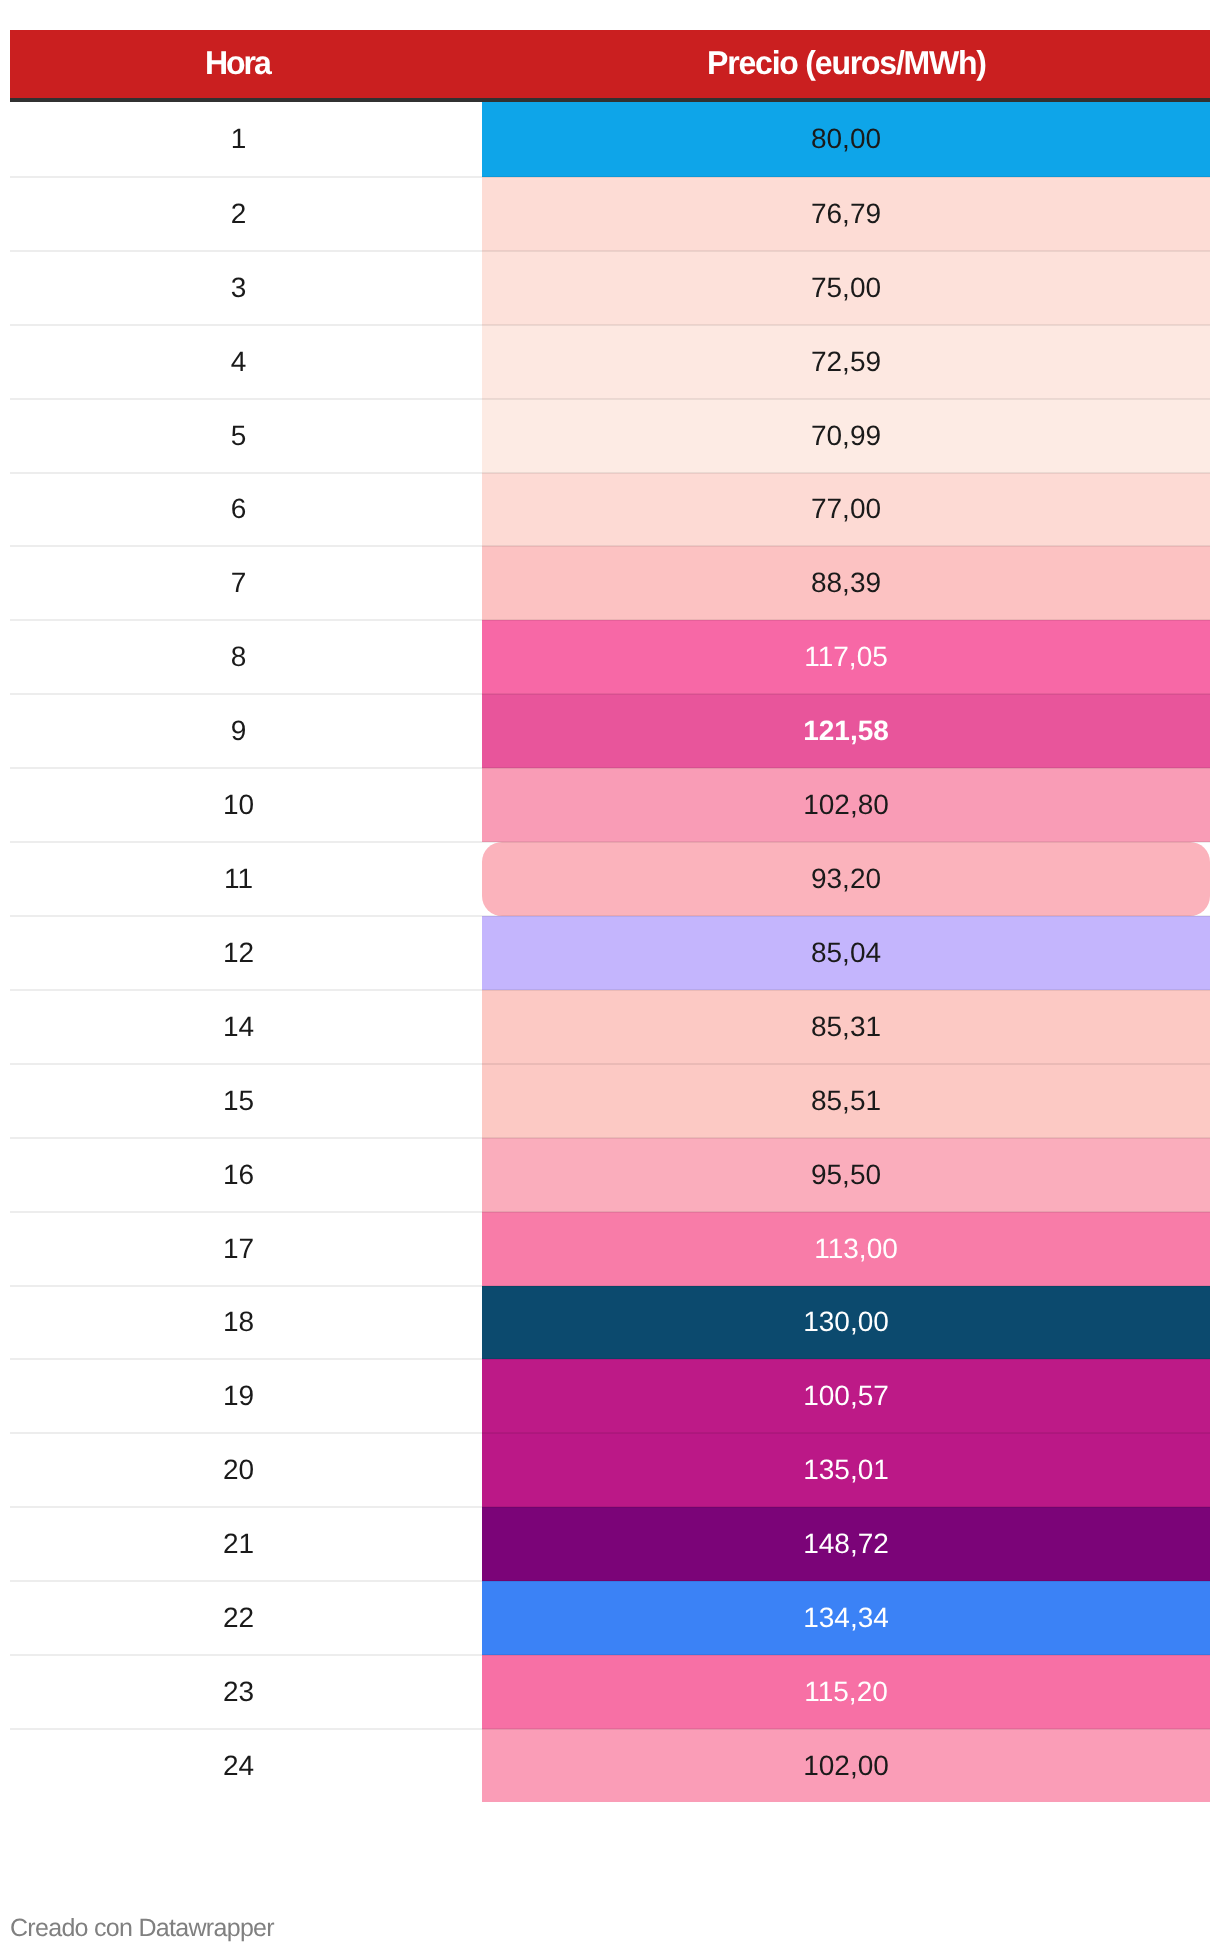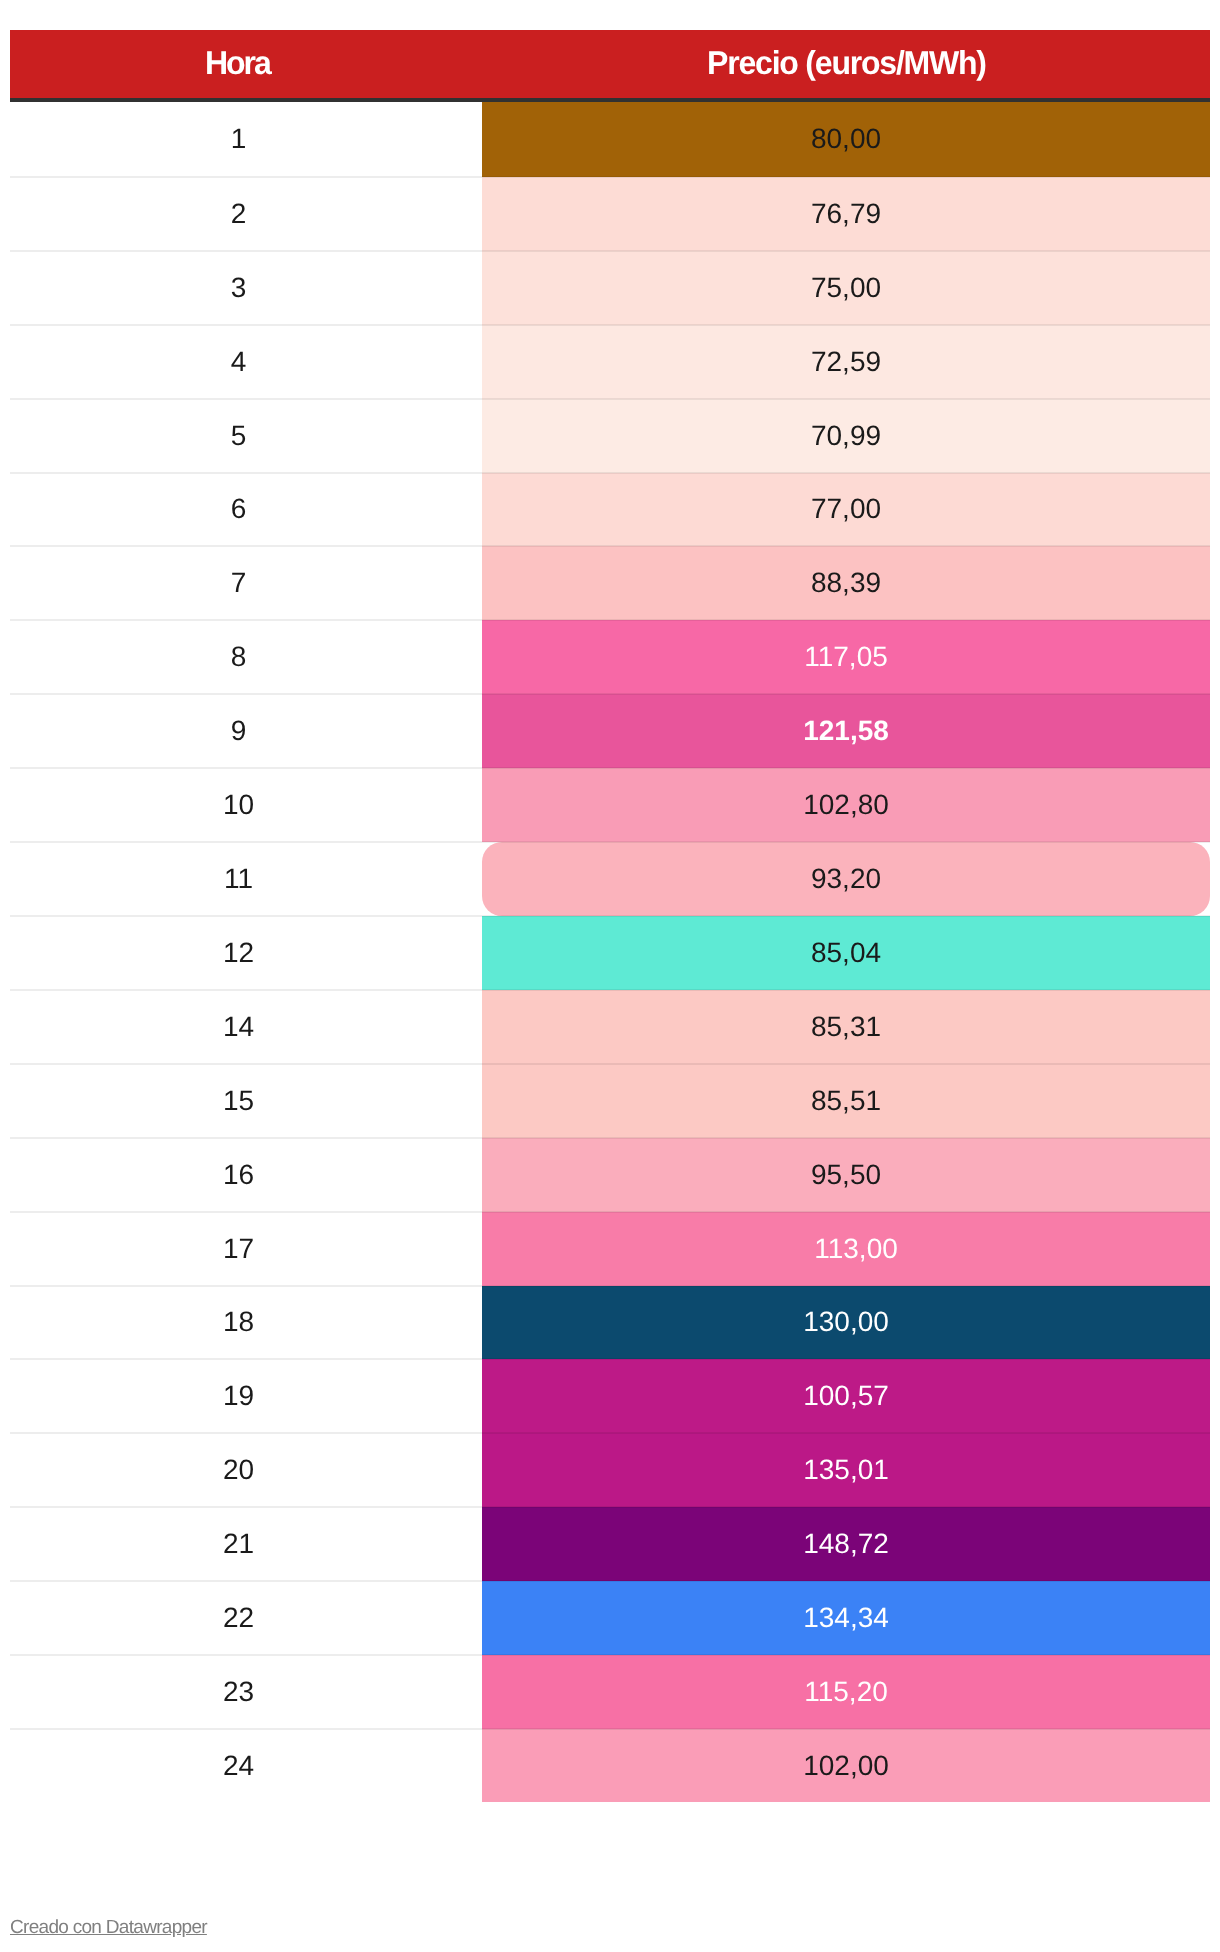--- a/index.html
+++ b/index.html
@@ -90,26 +90,25 @@
   }
   tbody td.cell-precio {
     background-clip: border-box;
   }
   tbody td.cell-precio.tone-light { color: #ffffff; }
 
   .dw-footer {
     position: absolute;
     left: 10px;
     top: 1914px;
-    font-size: 19px;
+    font-size: 25px;
     line-height: 28px;
     letter-spacing: -0.7px;
     color: #808080;
     white-space: nowrap;
-    text-decoration: underline;
   }
 </style>
 </head>
 <body>
 
 <div id="chart-root">
   <div class="dw-table-wrap">
     <table class="dw-table">
       <colgroup>
         <col class="col-hora">
@@ -117,21 +116,21 @@
       </colgroup>
       <thead>
         <tr>
           <th class="th-hora"><span class="thtxt">Hora</span></th>
           <th class="th-precio"><span class="thtxt">Precio (euros/MWh)</span></th>
         </tr>
       </thead>
       <tbody id="table-body">
           <tr>
             <td class="cell-hora">1</td>
-            <td class="cell-precio" style="background-color: #a16207; margin-left: 44px;">80,00</td>
+            <td class="cell-precio" style="background-color: #0ea5e9; margin-left: 44px;">80,00</td>
           </tr>
           <tr>
             <td class="cell-hora">2</td>
             <td class="cell-precio" style="background-color: rgb(253, 220, 213);">76,79</td>
           </tr>
           <tr>
             <td class="cell-hora">3</td>
             <td class="cell-precio" style="background-color: rgb(253, 225, 218);">75,00</td>
           </tr>
           <tr>
@@ -161,21 +160,21 @@
           <tr>
             <td class="cell-hora">10</td>
             <td class="cell-precio" style="background-color: rgb(249, 156, 182);">102,80</td>
           </tr>
           <tr>
             <td class="cell-hora">11</td>
             <td class="cell-precio" style="background-color: rgb(251, 179, 188); border-radius: 20px;">93,20</td>
           </tr>
           <tr>
             <td class="cell-hora">12</td>
-            <td class="cell-precio" style="background-color: #5eead4;">85,04</td>
+            <td class="cell-precio" style="background-color: #c4b5fd;">85,04</td>
           </tr>
           <tr>
             <td class="cell-hora">14</td>
             <td class="cell-precio" style="background-color: rgb(252, 201, 196);">85,31</td>
           </tr>
           <tr>
             <td class="cell-hora">15</td>
             <td class="cell-precio" style="background-color: rgb(252, 201, 196);">85,51</td>
           </tr>
           <tr>

